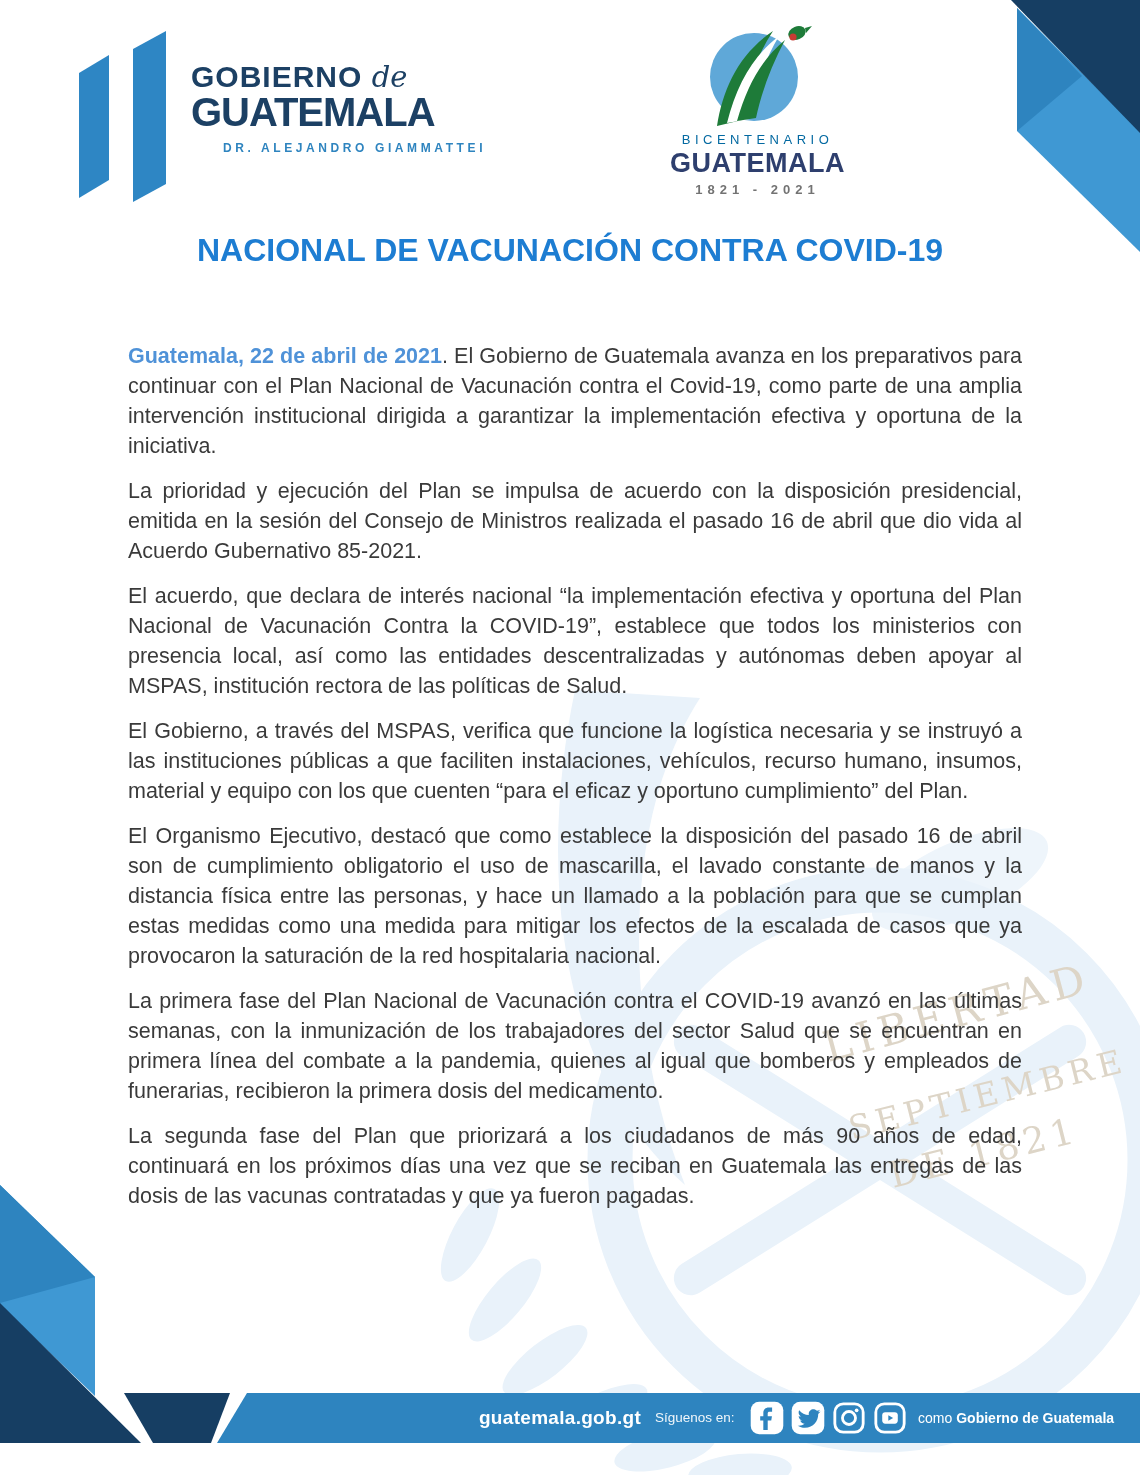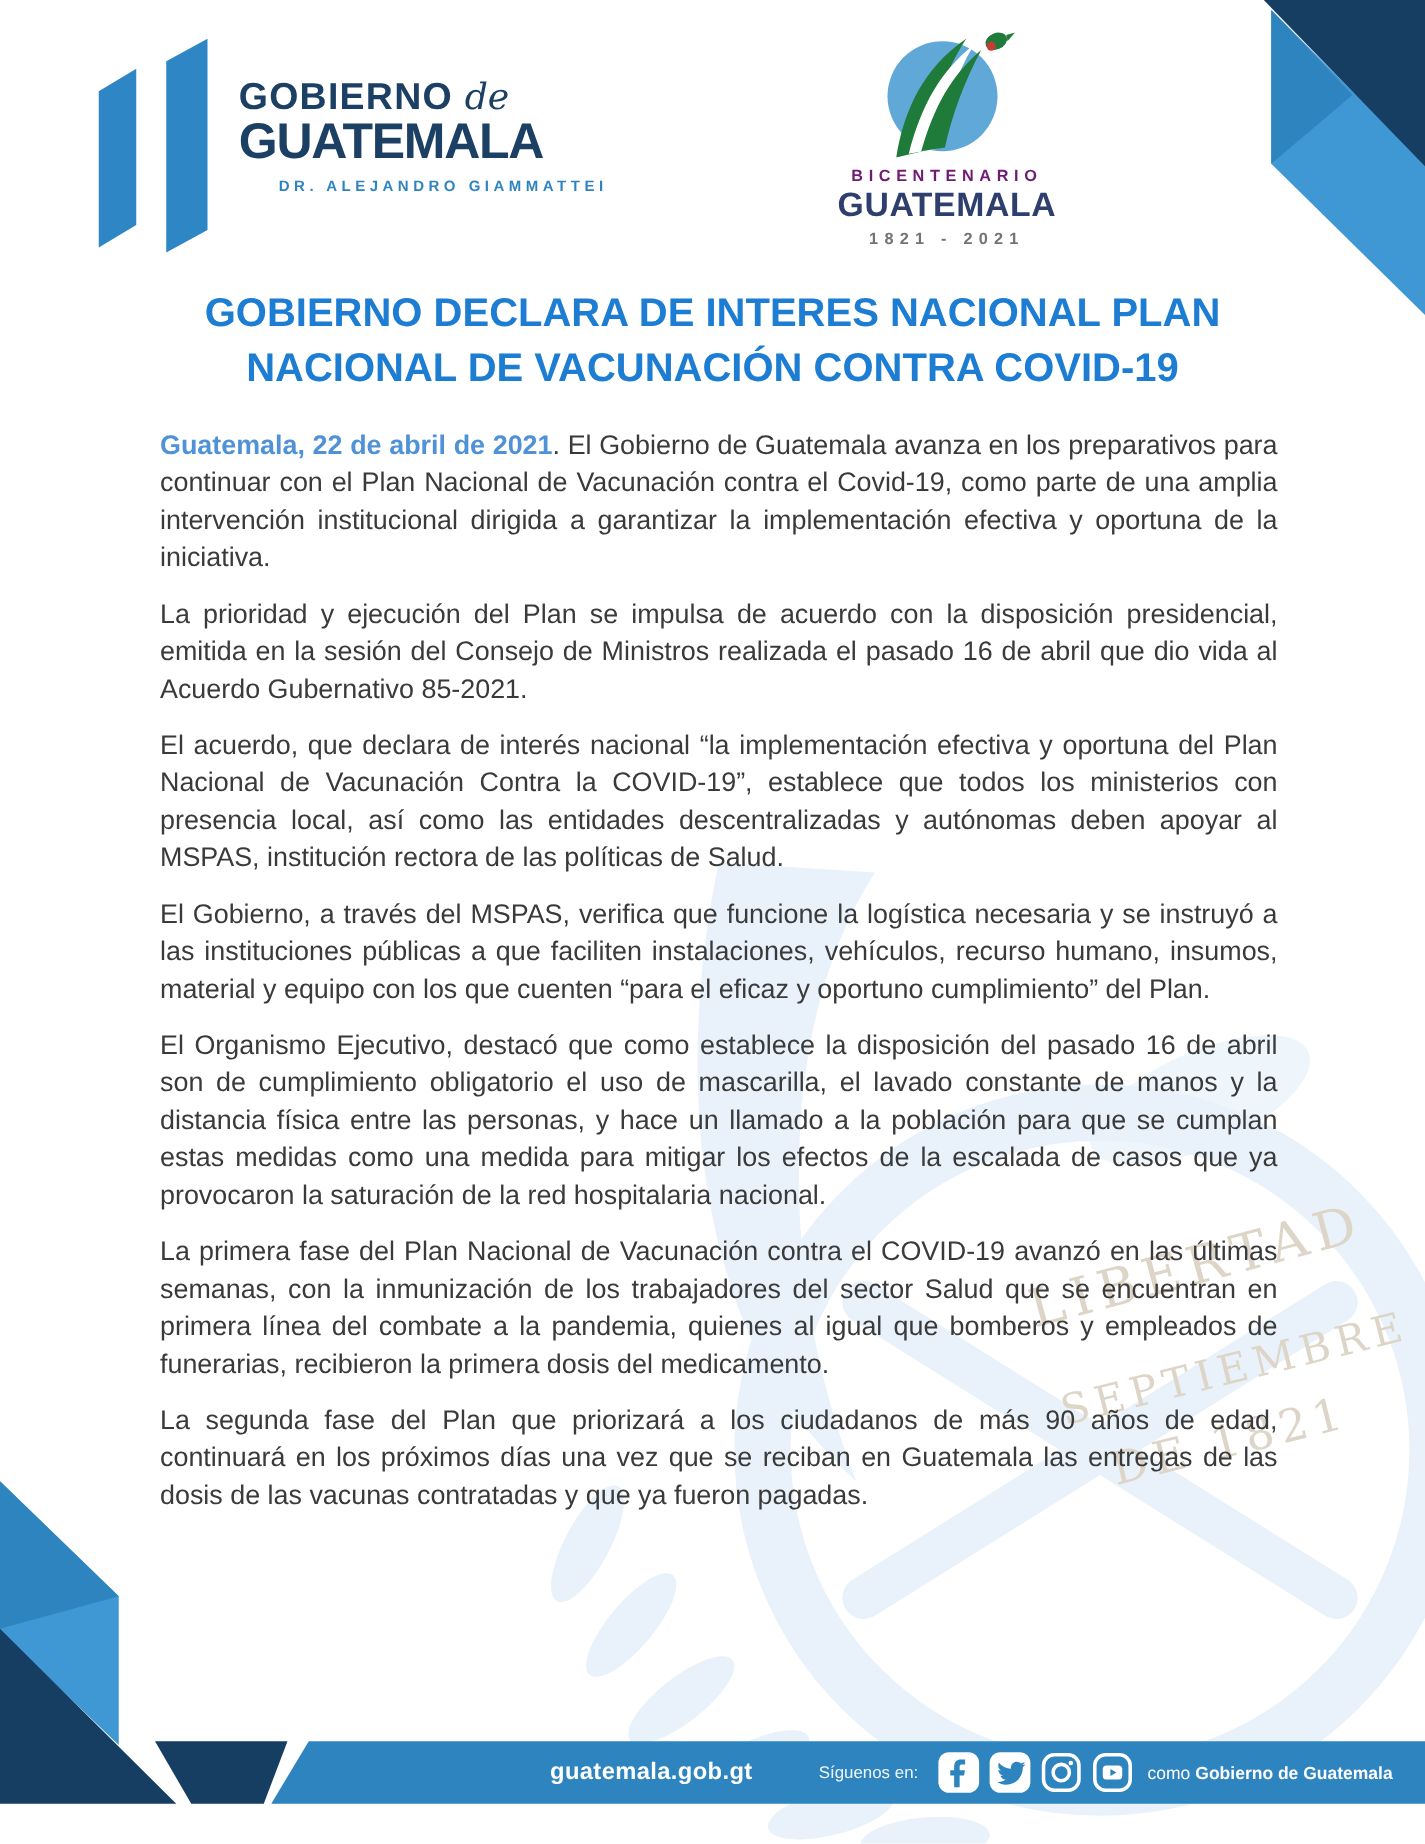--- a/index.html
+++ b/index.html
@@ -16,39 +16,39 @@
 
   
   .header{position:absolute;left:0;top:0;width:1140px;height:215px;z-index:2;}
   .gob-logo{position:absolute;left:0;top:0;width:430px;height:210px;margin-left:44px;}
   .gob-text{position:absolute;left:147px;top:60px;white-space:nowrap;}
   .gob-line1{font-size:30px;font-weight:bold;letter-spacing:1px;color:#1c4064;}
   .gob-de{font-family:"DejaVu Serif",serif;font-style:italic;font-weight:normal;font-size:29px;letter-spacing:0;color:#1c4064;}
   .gob-line2{font-size:40px;font-weight:bold;letter-spacing:-1px;color:#1c4064;margin-top:-4px;}
   .gob-sub{font-size:12px;font-weight:bold;letter-spacing:3.6px;color:#2e84bf;margin-top:6px;padding-left:32px;}
   .bic-logo{position:absolute;left:655px;top:8px;width:205px;text-align:center;}
-  .bic-line1{font-size:13px;font-weight:bold;letter-spacing:4.5px;color:#701a75;margin-top:2px;}
+  .bic-line1{font-size:13px;font-weight:normal;letter-spacing:4.5px;color:#0369a1;margin-top:2px;}
   .bic-line2{font-size:27px;font-weight:800;letter-spacing:.5px;color:#2e3f6e;margin-top:1px;}
   .bic-years{font-size:13px;font-weight:bold;letter-spacing:5px;color:#737373;margin-top:3px;}
 
   
   .doc-title{
     position:absolute;left:70px;top:228px;width:1000px;z-index:2;
     text-align:center;color:#1d7dd2;font-size:32px;font-weight:bold;line-height:44px;
   }
   .article{
     position:absolute;left:128px;top:341px;width:894px;z-index:2;
     font-size:21.5px;line-height:30px;color:#3a3a3a;text-align:justify;
   }
   .article p{margin:0 0 15px 0;}
   .dateline{color:#4f92d8;font-weight:bold;}
 
   
   .footer{position:absolute;left:0;top:1393px;width:1140px;height:50px;z-index:3;color:#ffffff;}
-  .site{position:absolute;left:440px;top:0;width:240px;height:50px;line-height:50px;text-align:left;
+  .site{position:absolute;left:440px;top:0;width:240px;height:50px;line-height:50px;text-align:center;
         font-size:19px;font-weight:bold;letter-spacing:.3px;}
   .follow{position:absolute;left:655px;top:0;height:50px;line-height:50px;font-size:13.5px;color:rgba(255,255,255,.93);}
   .social-row{position:absolute;left:750px;top:8px;display:flex;gap:7px;}
   .social-icon{width:34px;height:34px;}
   .account{position:absolute;left:918px;top:0;height:60px;line-height:50px;font-size:14px;white-space:nowrap;}
   .account b{font-weight:bold;margin-left:4px;}
 </style>
 </head>
 <body>
 
@@ -113,21 +113,20 @@
         <circle cx="138" cy="29" r="3.6" fill="#c63b33"></circle>
         <polygon points="150,20 157,18 151,25" fill="#1e7b39"></polygon>
       </svg>
       <div class="bic-line1">BICENTENARIO</div>
       <div class="bic-line2">GUATEMALA</div>
       <div class="bic-years">1821 - 2021</div>
     </div>
   </div>
 
   <div class="doc-title">
-    <div>GOBIERNO DECLARA DE INTERES NACIONAL PLAN</div>
     <div>NACIONAL DE VACUNACIÓN CONTRA COVID-19</div>
   </div>
 
   <div class="article">
     <p><strong class="dateline">Guatemala, 22 de abril de 2021</strong><span>. El Gobierno de Guatemala avanza en los preparativos para continuar con el Plan Nacional de Vacunación contra el Covid-19, como parte de una amplia intervención institucional dirigida a garantizar la implementación efectiva y oportuna de la iniciativa.</span></p>
     <p>La prioridad y ejecución del Plan se impulsa de acuerdo con la disposición presidencial, emitida en la sesión del Consejo de Ministros realizada el pasado 16 de abril que dio vida al Acuerdo Gubernativo 85-2021.</p>
     <p>El acuerdo, que declara de interés nacional “la implementación efectiva y oportuna del Plan Nacional de Vacunación Contra la COVID-19”, establece que todos los ministerios con presencia local, así como las entidades descentralizadas y autónomas deben apoyar al MSPAS, institución rectora de las políticas de Salud.</p>
     <p>El Gobierno, a través del MSPAS, verifica que funcione la logística necesaria y se instruyó a las instituciones públicas a que faciliten instalaciones, vehículos, recurso humano, insumos, material y equipo con los que cuenten “para el eficaz y oportuno cumplimiento” del Plan.</p>
     <p>El Organismo Ejecutivo, destacó que como establece la disposición del pasado 16 de abril son de cumplimiento obligatorio el uso de mascarilla, el lavado constante de manos y la distancia física entre las personas, y hace un llamado a la población para que se cumplan estas medidas como una medida para mitigar los efectos de la escalada de casos que ya provocaron la saturación de la red hospitalaria nacional.</p>
     <p>La primera fase del Plan Nacional de Vacunación contra el COVID-19 avanzó en las últimas semanas, con la inmunización de los trabajadores del sector Salud que se encuentran en primera línea del combate a la pandemia, quienes al igual que bomberos y empleados de funerarias, recibieron la primera dosis del medicamento.</p>

